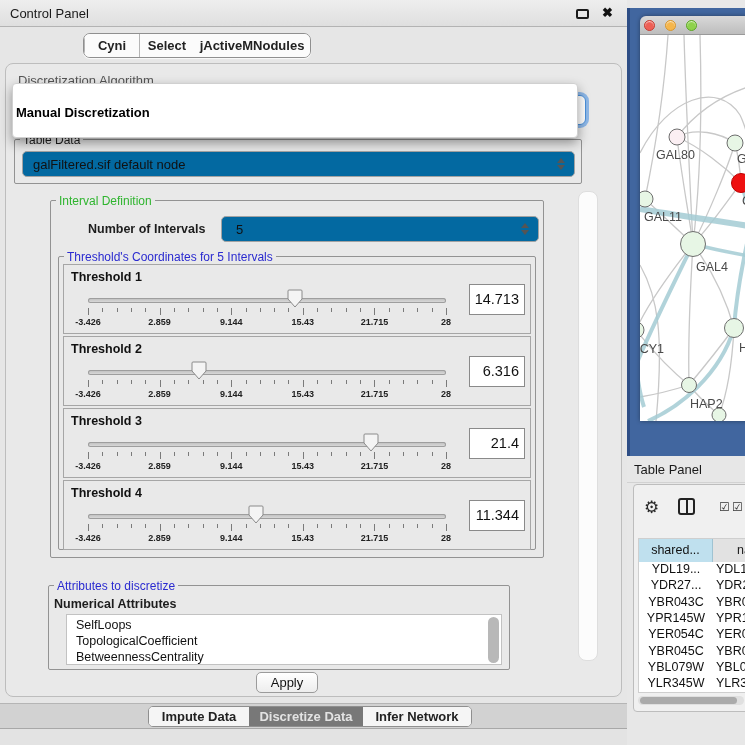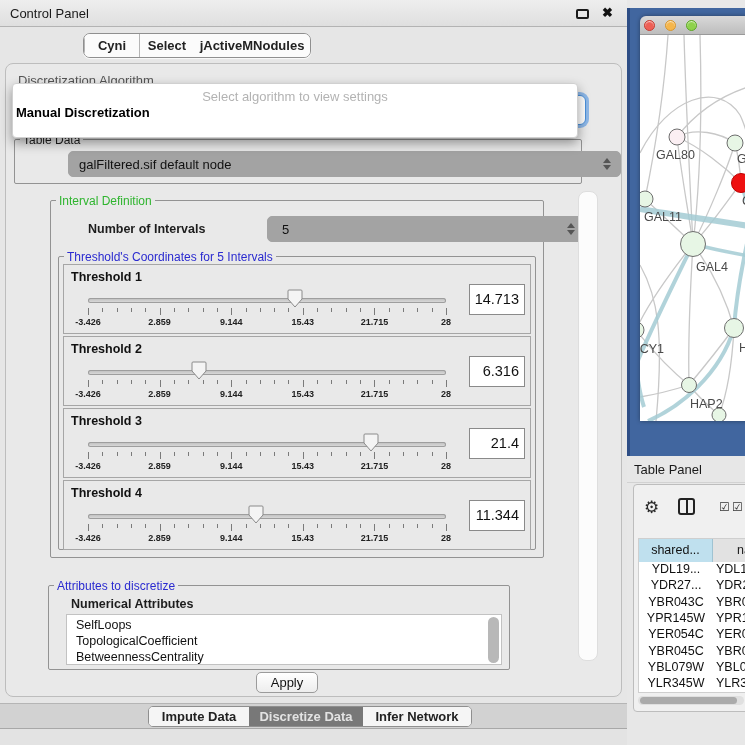--- a/index.html
+++ b/index.html
@@ -30,21 +30,21 @@
   #algo-combo { left:20px; top:95px; width:566px; height:30px; background:#fff; border:1px solid #4a90d9; border-radius:6px; box-shadow:0 0 0 3px rgba(110,165,230,.75); }
 
   
   #algo-popup { left:12px; top:83px; width:566px; height:55px; background:#fff; border:1px solid #d0d0d0; border-radius:4px; box-shadow:0 5px 12px rgba(0,0,0,.4); z-index:30; }
   #popup-hint { left:0; right:0; top:5px; text-align:center; color:#b3b3b3; font-size:13px; }
   .popup-item { position:absolute; left:3px; font-size:13px; color:#000; white-space:nowrap; }
 
   
   #tabledata-group { left:14px; top:139px; width:568px; height:45px; }
   #tabledata-legend { left:20px; top:133px; }
-  .combo { position:absolute; background:#a3a3a3; border:1px solid #a3a3a3; border-radius:5px;margin-left:46px; }
+  .combo { position:absolute; background:#0369a1; border:1px solid #a3a3a3; border-radius:5px; }
   .combo .val { position:absolute; left:10px; top:0; line-height:25px; font-size:13px; color:#111; }
   .stepper { position:absolute; right:9px; top:50%; width:9px; height:14px; transform:translateY(-50%); }
   .stepper::before, .stepper::after { content:""; position:absolute; left:1px; border-left:4px solid transparent; border-right:4px solid transparent; }
   .stepper::before { top:1px; border-bottom:5px solid #555; }
   .stepper::after { bottom:1px; border-top:5px solid #555; }
   #tabledata-combo { left:22px; top:151px; width:553px; height:26px; }
 
   
   #interval-group { left:50px; top:200px; width:494px; height:358px; }
   #interval-legend { left:56px; top:194px; color:#2fb52f; }
@@ -60,21 +60,21 @@
   .tick { position:absolute; width:1px; background:#7a7a7a; }
   .tick-label { position:absolute; font-size:9px; font-weight:bold; color:#222; transform:translateX(-50%); white-space:nowrap; }
   .thr-value { position:absolute; left:405px; top:19px; width:56px; height:31px; background:#fff; border:1px solid #8a8a8a; font-size:14.5px; text-align:right; line-height:29px; padding-right:5px; color:#111; }
 
   
   #content-scrollbar { left:578px; top:191px; width:20px; height:470px; background:#fcfcfc; border:1px solid #dedede; border-radius:8px; }
 
   
   #attr-group { left:48px; top:585px; width:462px; height:85px; }
   #attr-legend { left:54px; top:579px; color:#2a2ad0; }
-  #attr-sublabel { left:54px; top:597px; font-weight:bold; font-size:12.5px;margin-left:17px; }
+  #attr-sublabel { left:54px; top:597px; font-weight:bold; font-size:12.5px; }
   #attr-list { left:66px; top:614px; width:436px; height:51px; background:#fff; border:1px solid #c2c2c2; overflow:hidden; }
   .attr-item { position:absolute; left:9px; height:16px; font-size:12.5px; color:#111; white-space:nowrap; }
   #attr-scroll { left:421px; top:2px; width:11px; height:46px; background:#b8b8b8; border-radius:6px; position:absolute; }
 
   #apply-btn { left:256px; top:672px; width:62px; height:21px; background:linear-gradient(#ffffff,#ededed); border:1px solid #9b9b9b; border-radius:5px; text-align:center; line-height:19px; font-size:13px; color:#111; }
 
   
   #bottom-strip { left:0; top:703px; width:627px; height:26px; background:#d2d2d2; border-top:1px solid #b5b5b5; border-bottom:1px solid #a8a8a8; }
   #bottom-tabbar { left:148px; top:706px; height:21px; display:flex; border:1px solid #8f8f8f; border-radius:5px; overflow:hidden; background:#f5f5f5; }
   .btab { display:flex; align-items:center; justify-content:center; font-weight:bold; font-size:13px; color:#222; background:#f5f5f5; }
@@ -137,21 +137,20 @@
   </div>
 
   <div id="outer-panel" class="abs"></div>
 
   <div id="algo-label" class="abs">Discretization Algorithm</div>
   <div id="algo-combo" class="abs">
       <span class="stepper"></span>
     </div>
 
   <div id="algo-popup" class="abs">
-    <div id="popup-hint" class="abs">Select algorithm to view settings</div>
     <div class="popup-item" style="top:21px; font-weight:bold">Manual Discretization</div>
   </div>
 
   <div id="tabledata-group" class="groupbox"></div>
   <div id="tabledata-legend" class="legend">Table Data</div>
   <div id="tabledata-combo" class="combo abs">
     <span class="val">galFiltered.sif default node</span>
     <span class="stepper"></span>
   </div>
 

